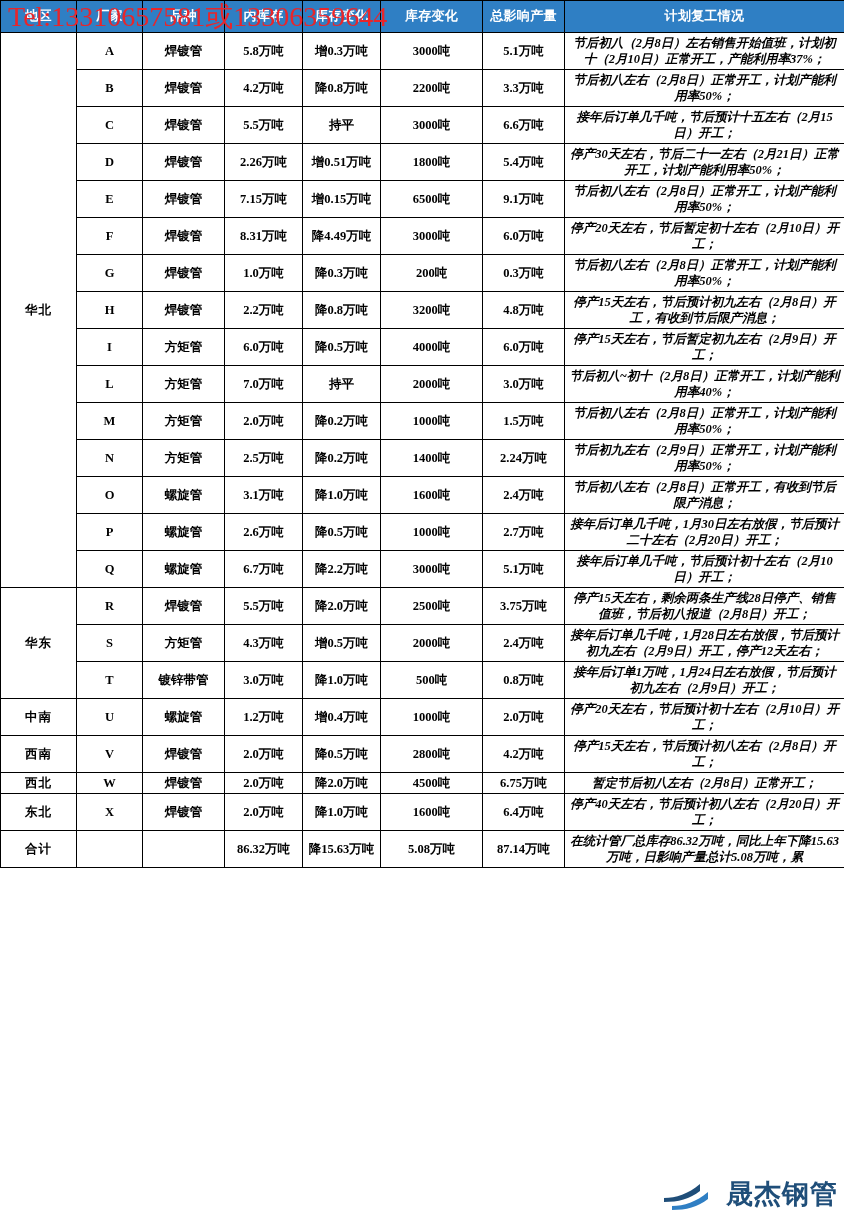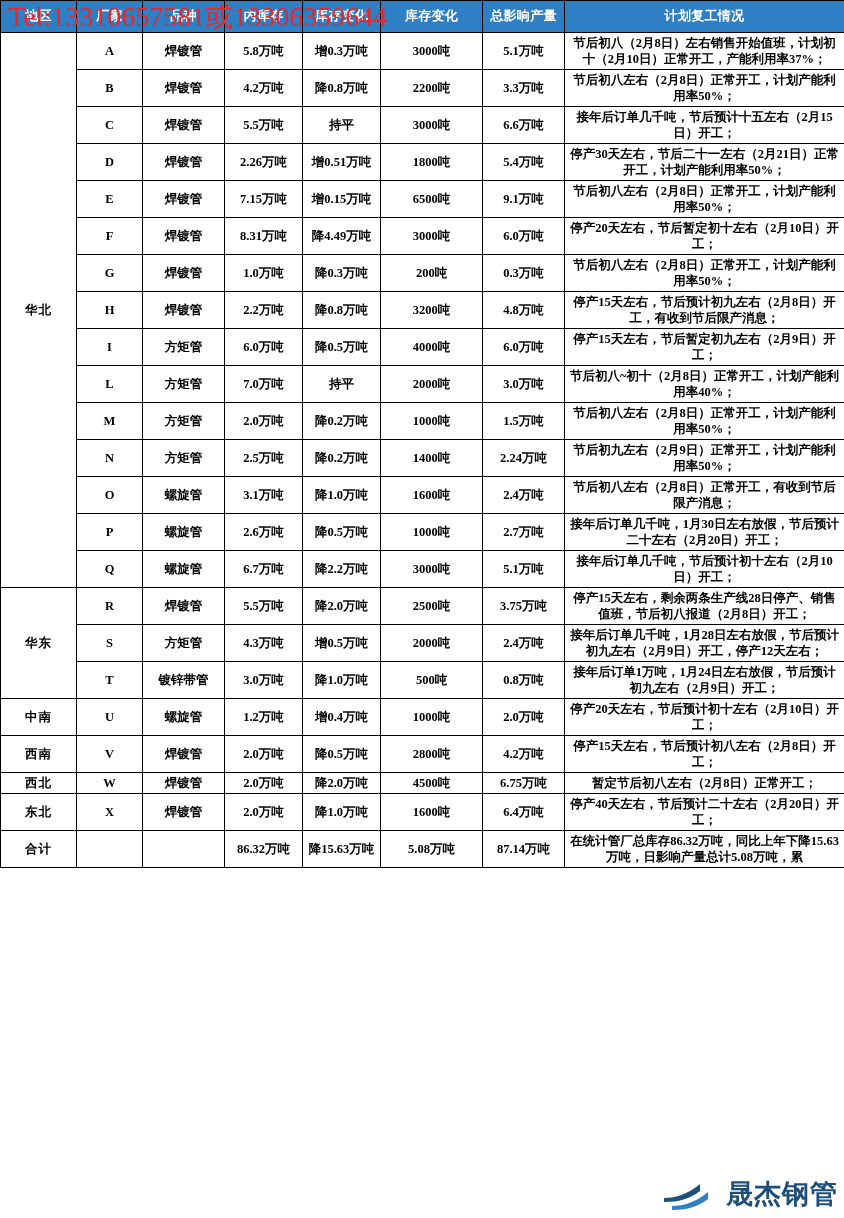--- a/index.html
+++ b/index.html
@@ -39,20 +39,21 @@
   td.region {
     font-size: 14px;
     letter-spacing: 1px;
   }
   td.plan {
     text-align: left;
     padding: 3px 4px;
     font-size: 12.5px;
     line-height: 1.38;
     font-weight: bold;
+    font-style: italic;
   }
   td.total-label {
     font-size: 14px;
     letter-spacing: 1px;
   }
   
   col.c0 { width: 76px; }
   col.c1 { width: 66px; }
   col.c2 { width: 82px; }
   col.c3 { width: 78px; }
@@ -318,21 +319,21 @@
         <td class="plan">暂定节后初八左右（2月8日）正常开工；</td>
       </tr>
       <tr>
         <td class="region" rowspan="1">东北</td>
         <td>X</td>
         <td>焊镀管</td>
         <td>2.0万吨</td>
         <td>降1.0万吨</td>
         <td>1600吨</td>
         <td>6.4万吨</td>
-        <td class="plan">停产40天左右，节后预计二十左右（2月20日）开工；</td>
+        <td class="plan">停产40天左右，节后预计初八左右（2月20日）开工；</td>
       </tr>
       <tr>
         <td class="total-label">合计</td>
         <td></td>
         <td></td>
         <td>86.32万吨</td>
         <td>降15.63万吨</td>
         <td>5.08万吨</td>
         <td>87.14万吨</td>
         <td class="plan">在统计管厂总库存86.32万吨，同比上年下降15.63万吨，日影响产量总计5.08万吨，累</td>

